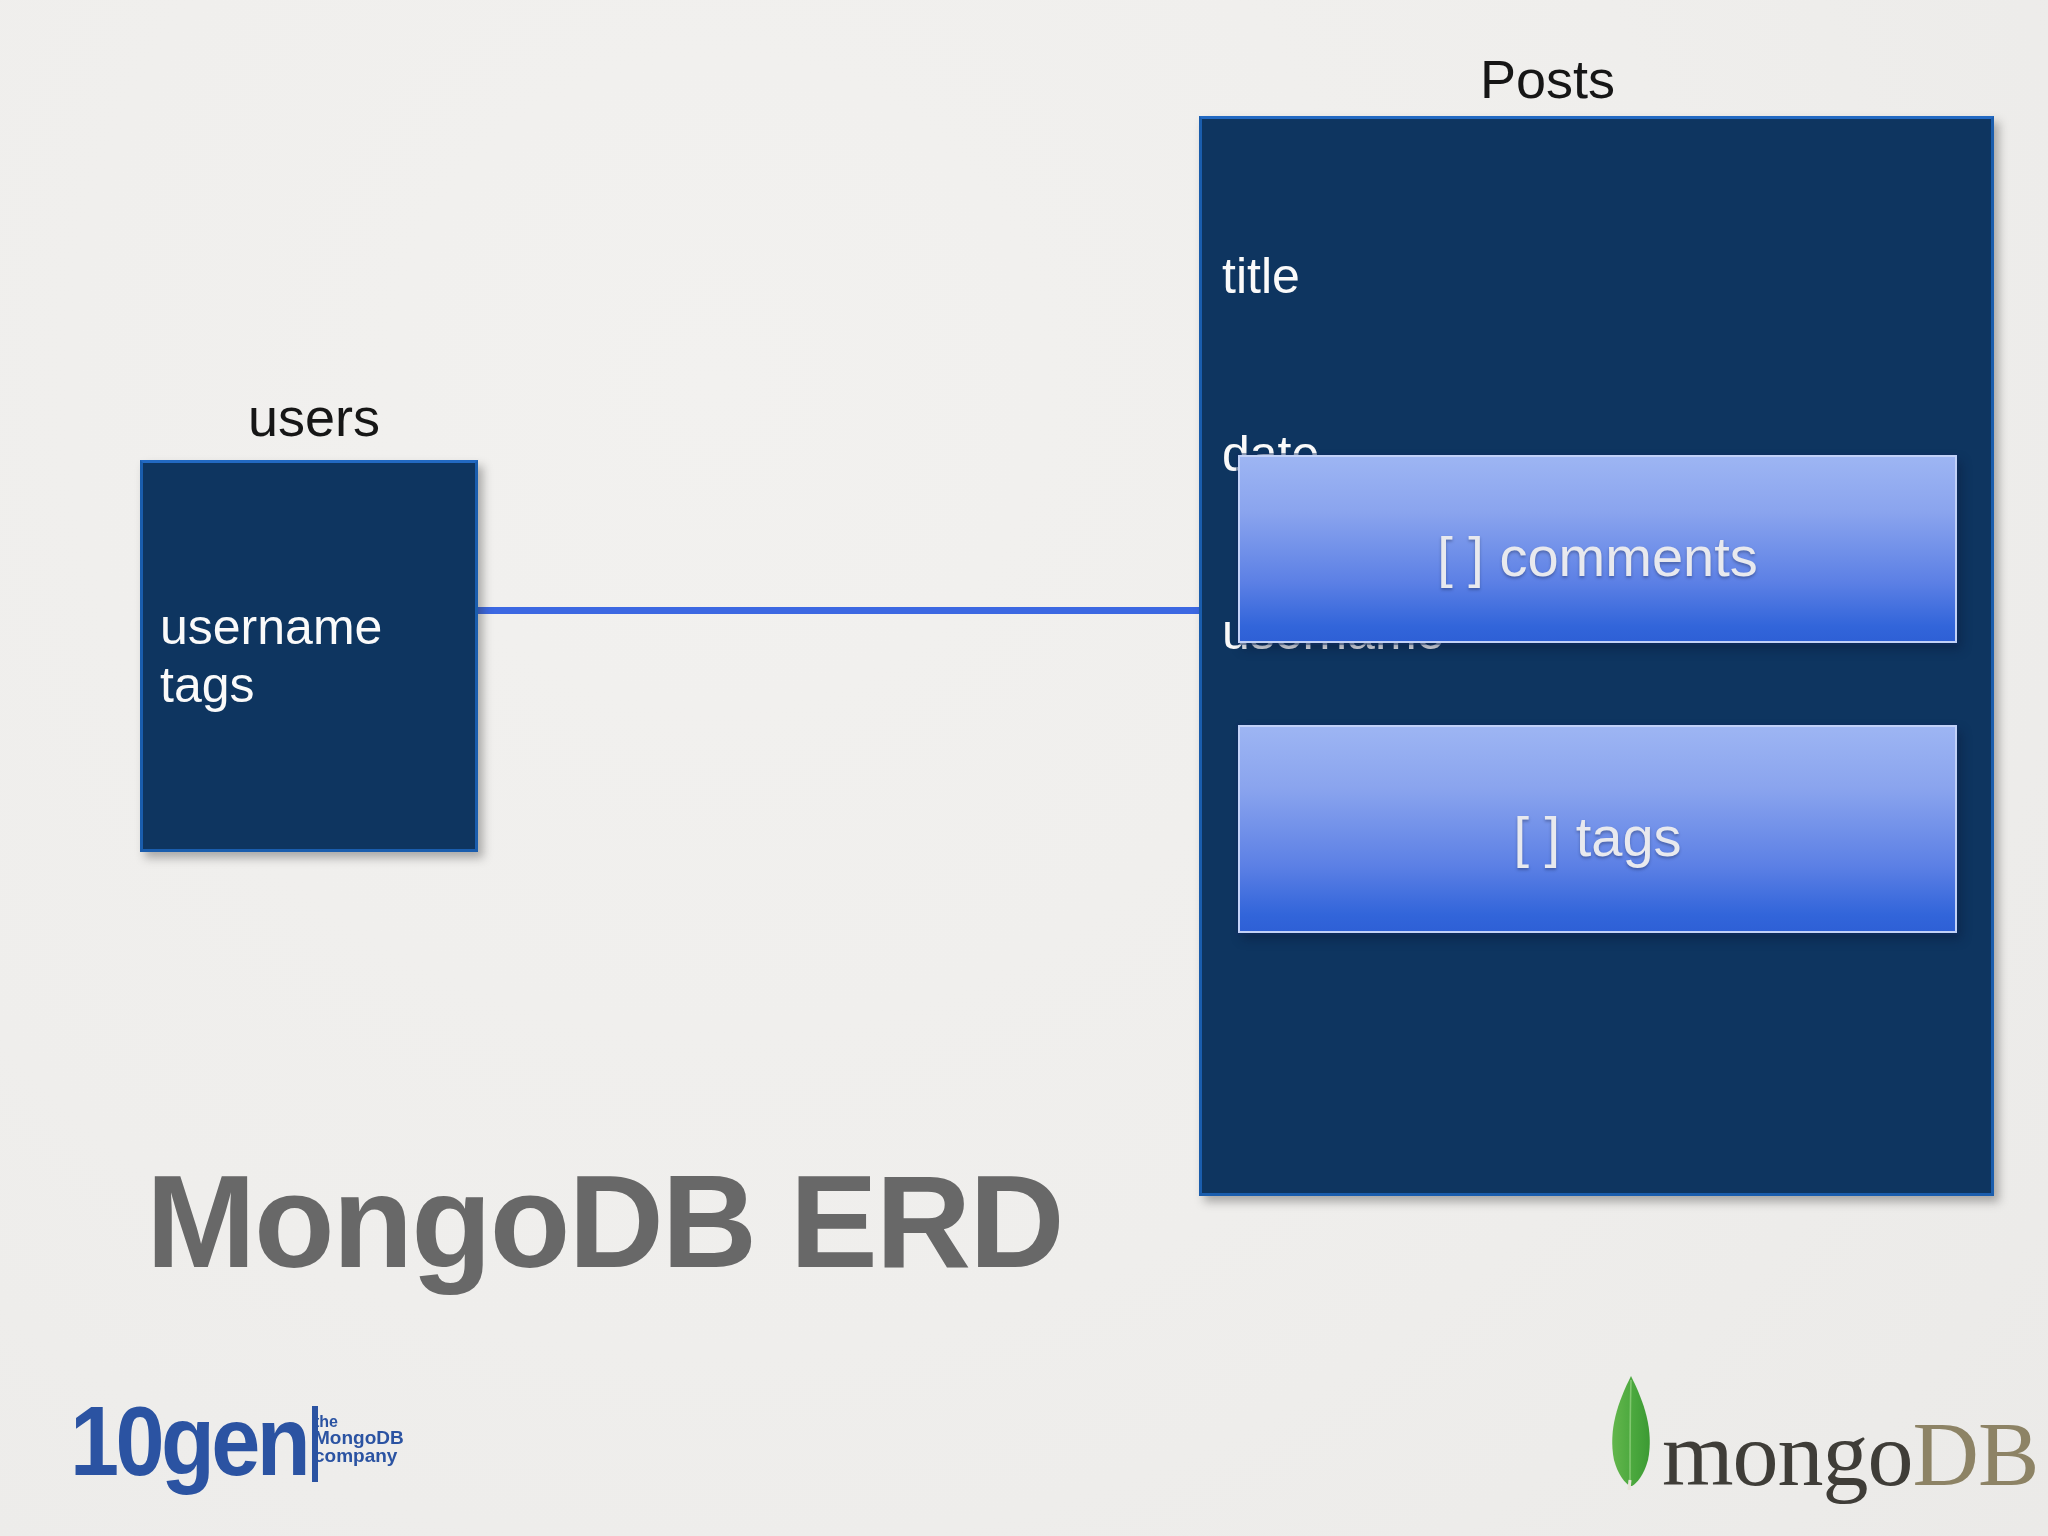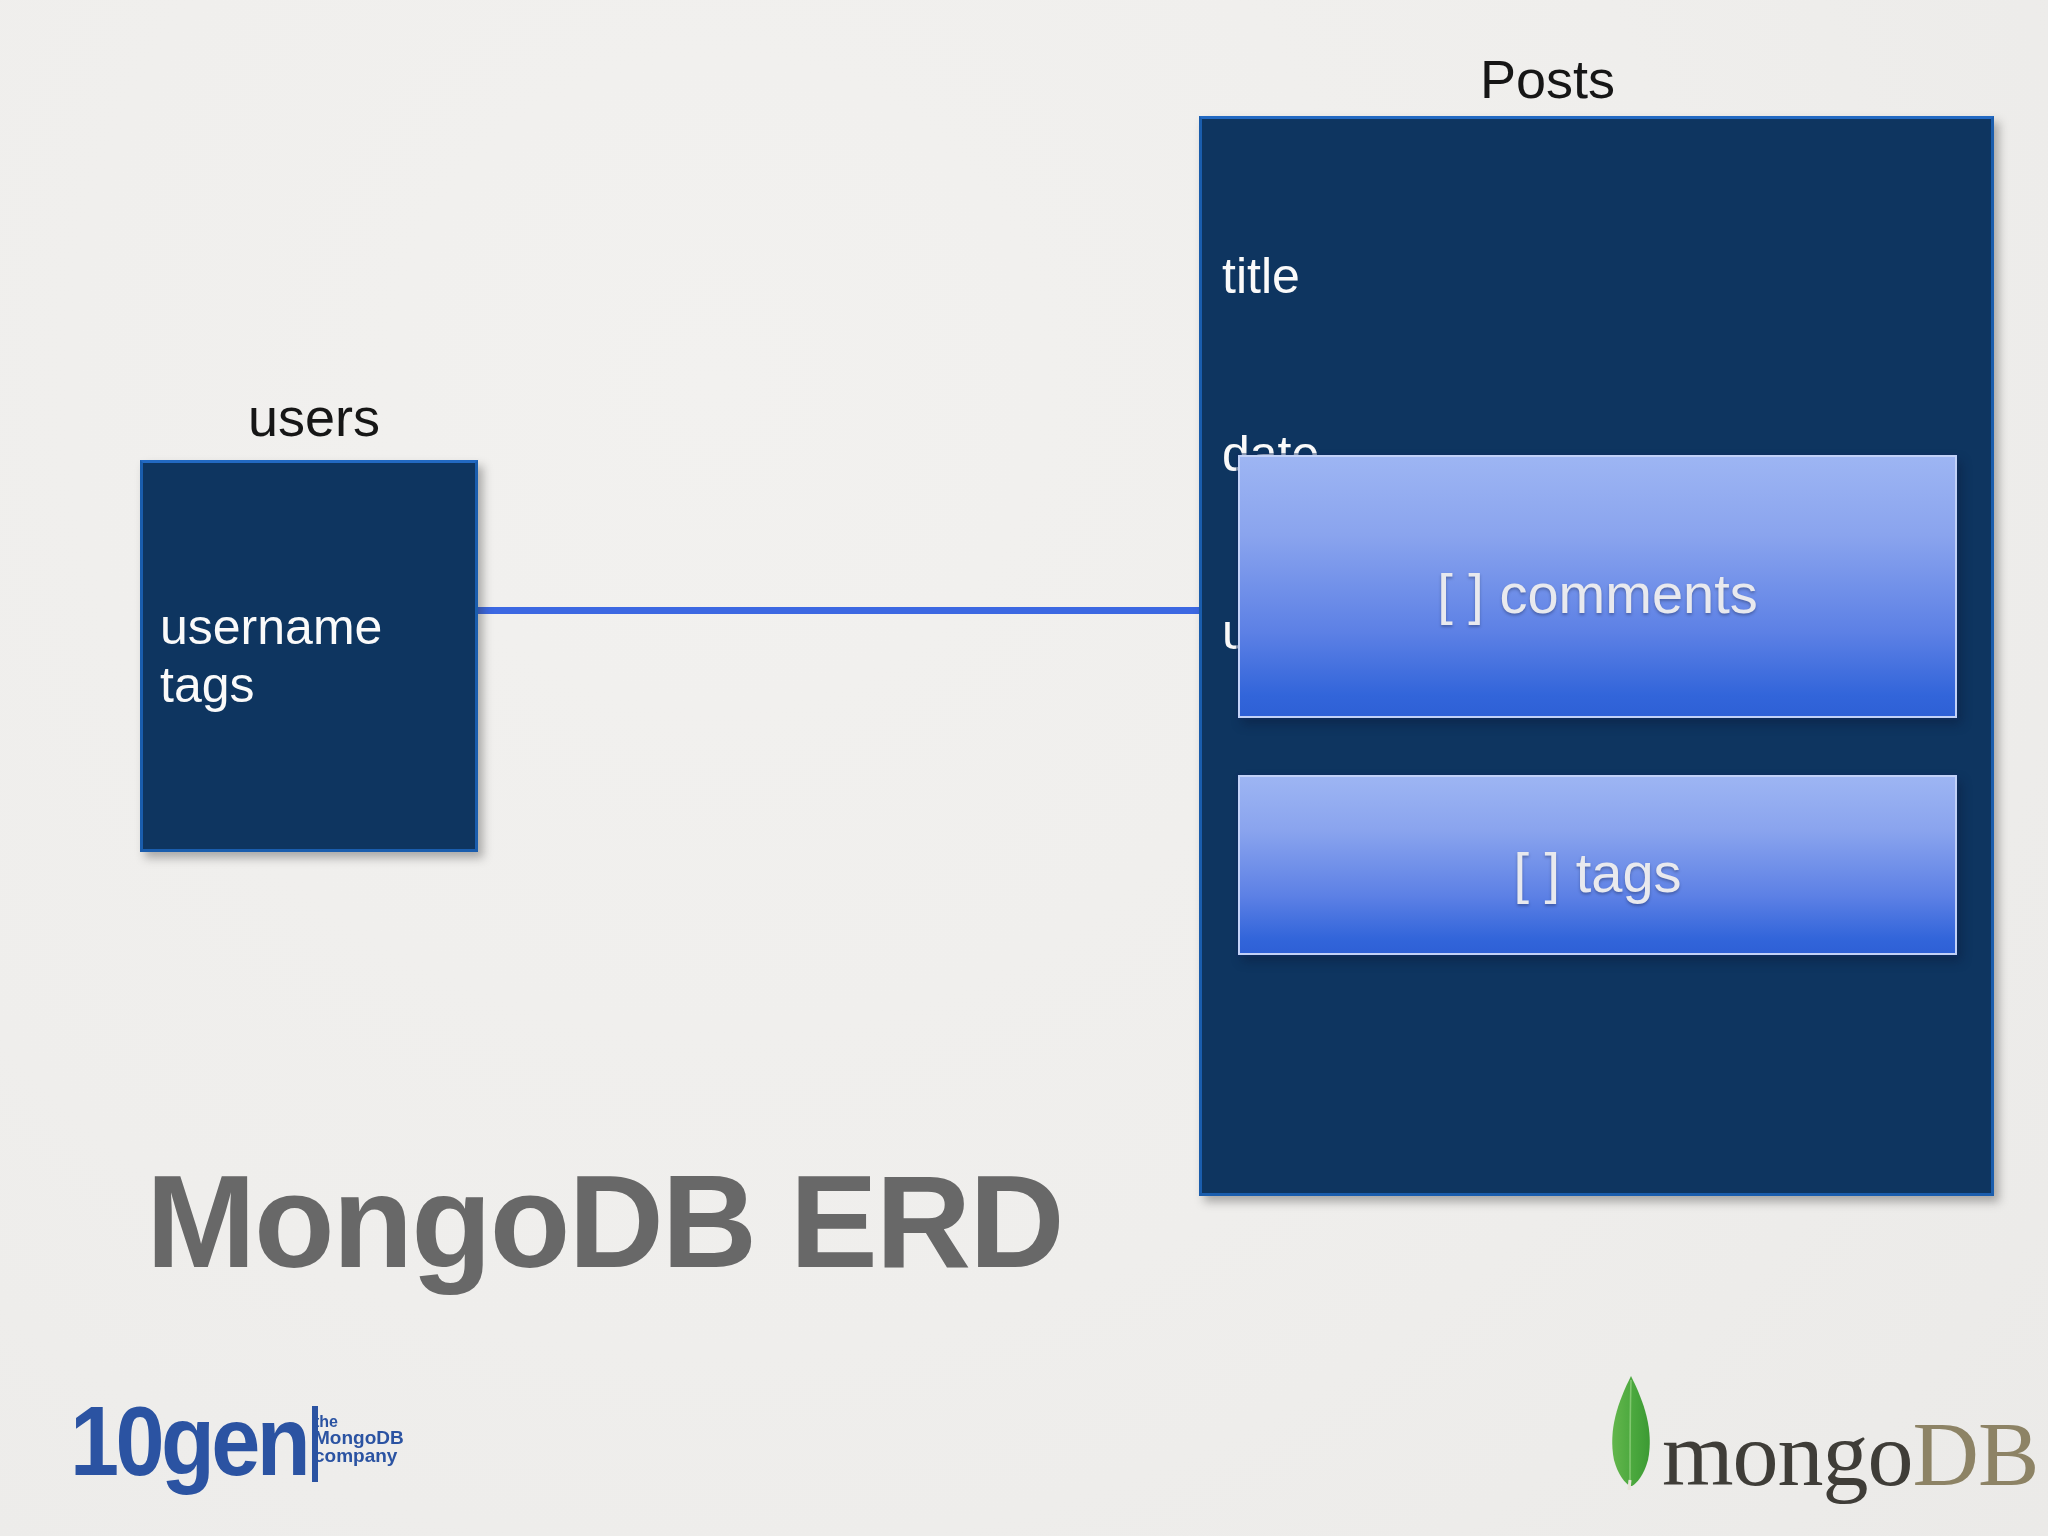--- a/index.html
+++ b/index.html
@@ -103,25 +103,25 @@
   <div class="entity-label" style="left:1480px;top:48px;">Posts</div>
 
   <div class="entity-box" style="left:1199px;top:116px;width:795px;height:1080px;"></div>
 
   <div class="fields posts-fields">
     <div>title</div>
     <div>date</div>
     <div>username</div>
   </div>
 
-  <div class="array-box" style="left:1238px;top:455px;height:263px;">
+  <div class="array-box" style="left:1238px;top:455px;height:188px;">
     <span>[ ] comments</span>
   </div>
 
-  <div class="array-box" style="left:1238px;top:775px;height:180px;">
+  <div class="array-box" style="left:1238px;top:725px;height:208px;">
     <span>[ ] tags</span>
   </div>
 
   <div class="slide-title">MongoDB ERD</div>
 
   <div class="tengen">
     <div class="tengen-word">10gen</div>
     <div class="tengen-sep"></div>
     <div class="tengen-tagline">
       <div class="t-small">the</div>

